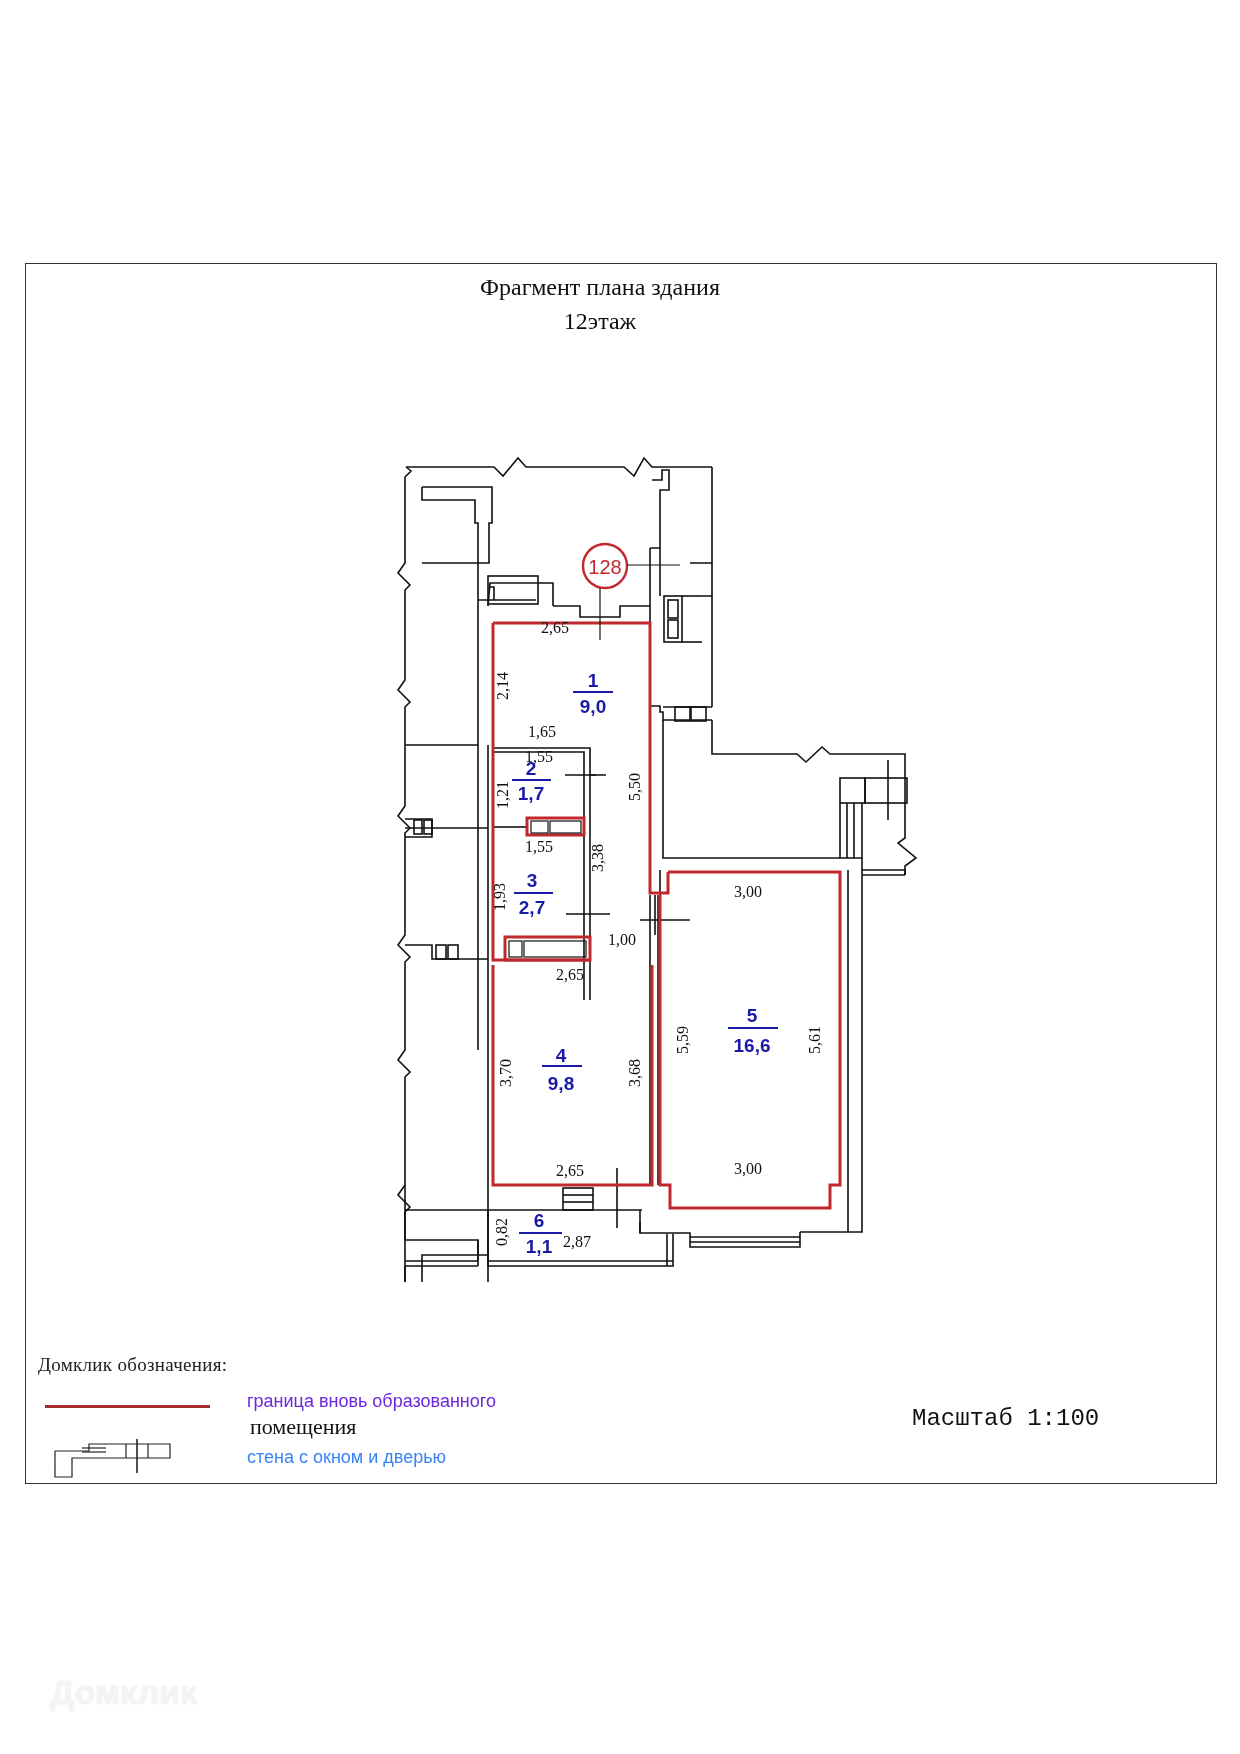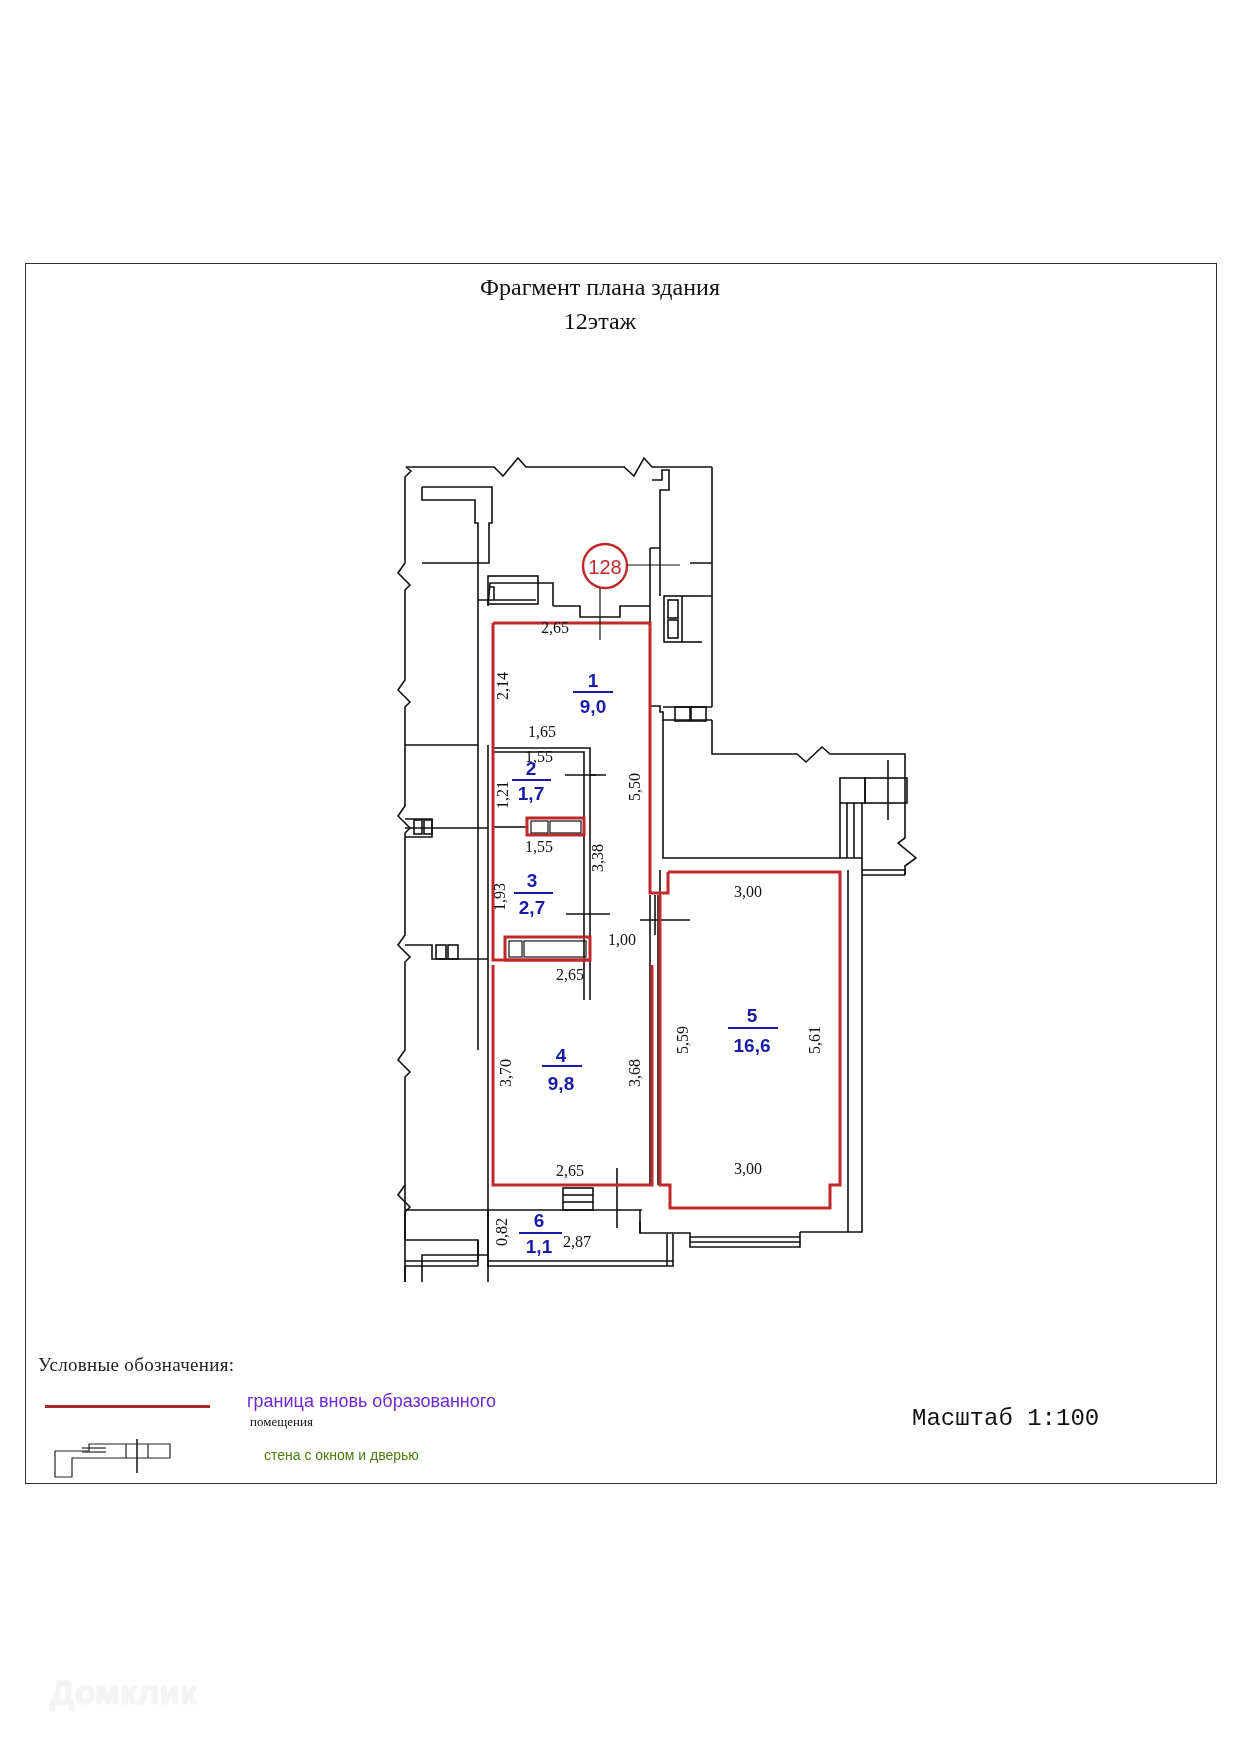--- a/index.html
+++ b/index.html
@@ -7,22 +7,22 @@
   .frame { position:absolute; left:25px; top:263px; width:1192px; height:1221px; border:1.5px solid #333; box-sizing:border-box; }
   .title { position:absolute; left:0; width:1240px; text-align:center; font-family:"Liberation Serif", serif; font-size:24px; color:#111; }
   .title.t1 { top:274px; left:-20px; }
   .title.t2 { top:308px; left:-20px; }
   svg.plan { position:absolute; left:0; top:0; }
   .dim { font-family:"Liberation Serif", serif; font-size:16px; fill:#111; }
   .rnum { font-family:"Liberation Sans", sans-serif; font-weight:bold; font-size:19px; fill:#1a1aa8; }
   .legend-title { position:absolute; left:38px; top:1354px; font-family:"Liberation Serif", serif; font-size:19px; color:#222; letter-spacing:0.3px; }
   .legend-red { position:absolute; left:45px; top:1405px; width:165px; height:3px; background:#a52a2a; }
   .legend-t1 { position:absolute; left:247px; top:1391px; font-family:"Liberation Sans", sans-serif; font-size:18px; color:#6d28d9; }
-  .legend-t2 { position:absolute; left:250px; top:1414px; font-family:"Liberation Serif", serif; font-size:13px; color:#111; }
-  .legend-t3 { position:absolute; left:264px; top:1447px; font-family:"Liberation Sans", sans-serif; font-size:14px; color:#4d7c0f; }
+  .legend-t2 { position:absolute; left:250px; top:1414px; font-family:"Liberation Serif", serif; font-size:22px; color:#111; }
+  .legend-t3 { position:absolute; left:247px; top:1447px; font-family:"Liberation Sans", sans-serif; font-size:18px; color:#3b82f6; }
   .scale { position:absolute; left:912px; top:1405px; font-family:Liberation Mono, monospace; font-size:24px; color:#111; }
   .watermark { position:absolute; left:50px; top:1673px; font-family:"Liberation Sans", sans-serif; font-weight:bold; font-size:34px; color:#f4f4f4; text-shadow:0 0 2px #e6e6e6; }
 </style>
 </head>
 <body>
 
 <div class="frame"></div>
 <div class="title t1">Фрагмент плана здания</div>
 <div class="title t2">12этаж</div>
 
@@ -207,19 +207,19 @@
   <g fill="none" stroke="#222" stroke-width="1.2">
     <polyline points="55,1451 55,1477 72,1477 72,1458 170,1458 170,1444 89,1444 89,1451 55,1451"></polyline>
     <line x1="82" y1="1448" x2="106" y2="1448"></line>
     <line x1="82" y1="1452" x2="106" y2="1452"></line>
     <line x1="126" y1="1444" x2="126" y2="1458"></line>
     <line x1="148" y1="1444" x2="148" y2="1458"></line>
     <line x1="137" y1="1439" x2="137" y2="1473" stroke-width="1.6"></line>
   </g>
 </svg>
 
-<div class="legend-title">Условные обозначения:</div>
+<div class="legend-title">Домклик обозначения:</div>
 <div class="legend-red"></div>
 <div class="legend-t1">граница  вновь образованного</div>
 <div class="legend-t2">помещения</div>
 <div class="legend-t3">стена с окном и дверью</div>
 <div class="scale">Масштаб 1:100</div>
 <div class="watermark">Домклик</div>
 
 </body></html>

